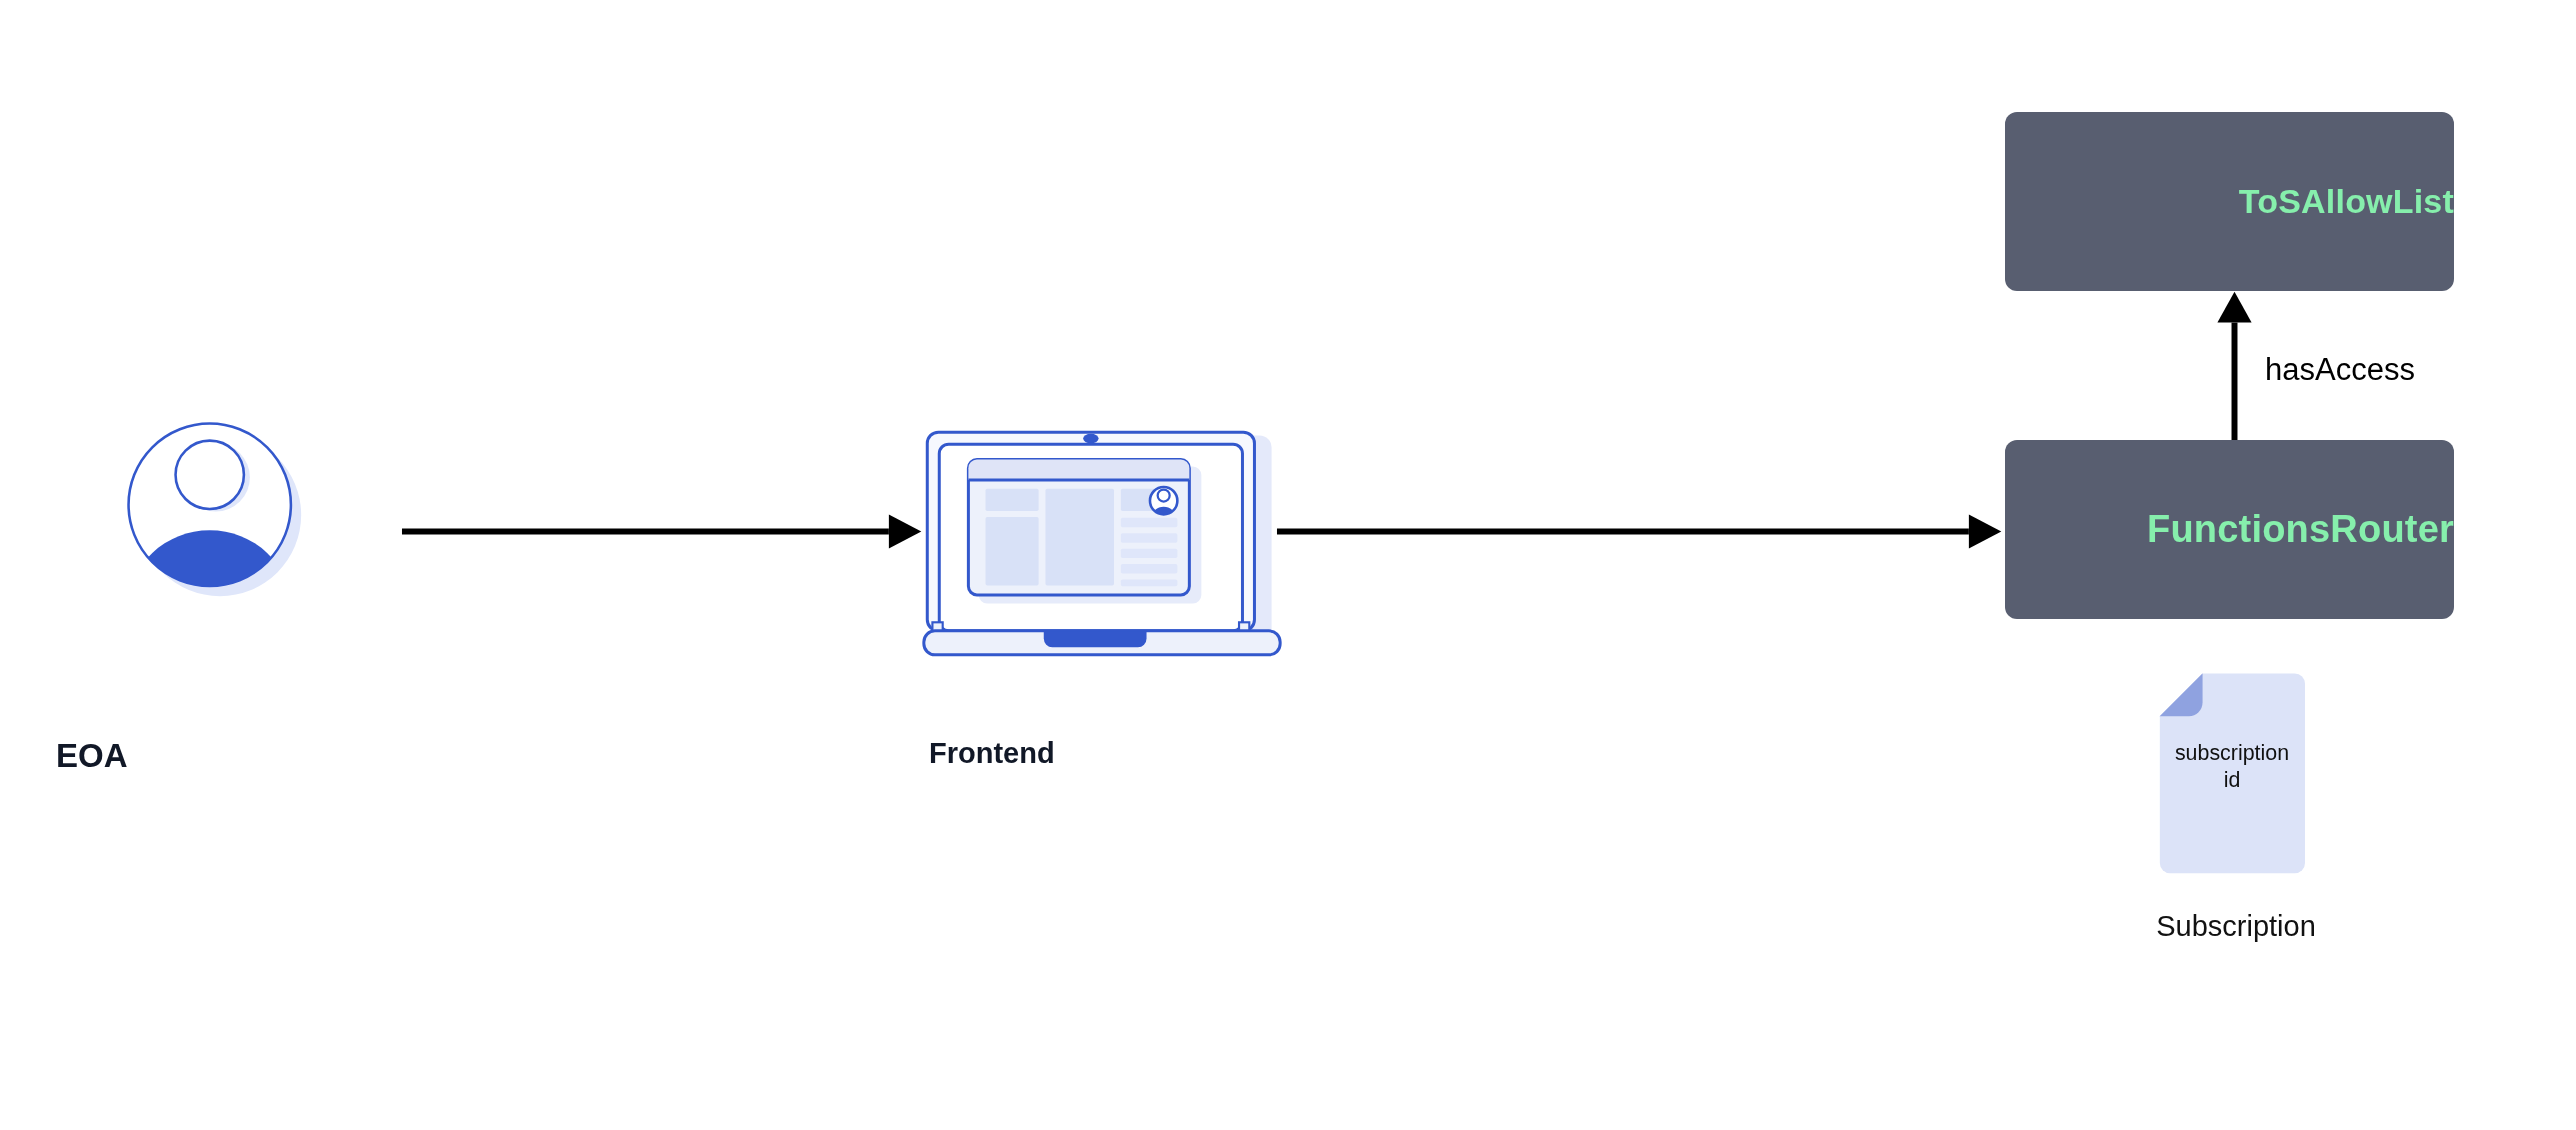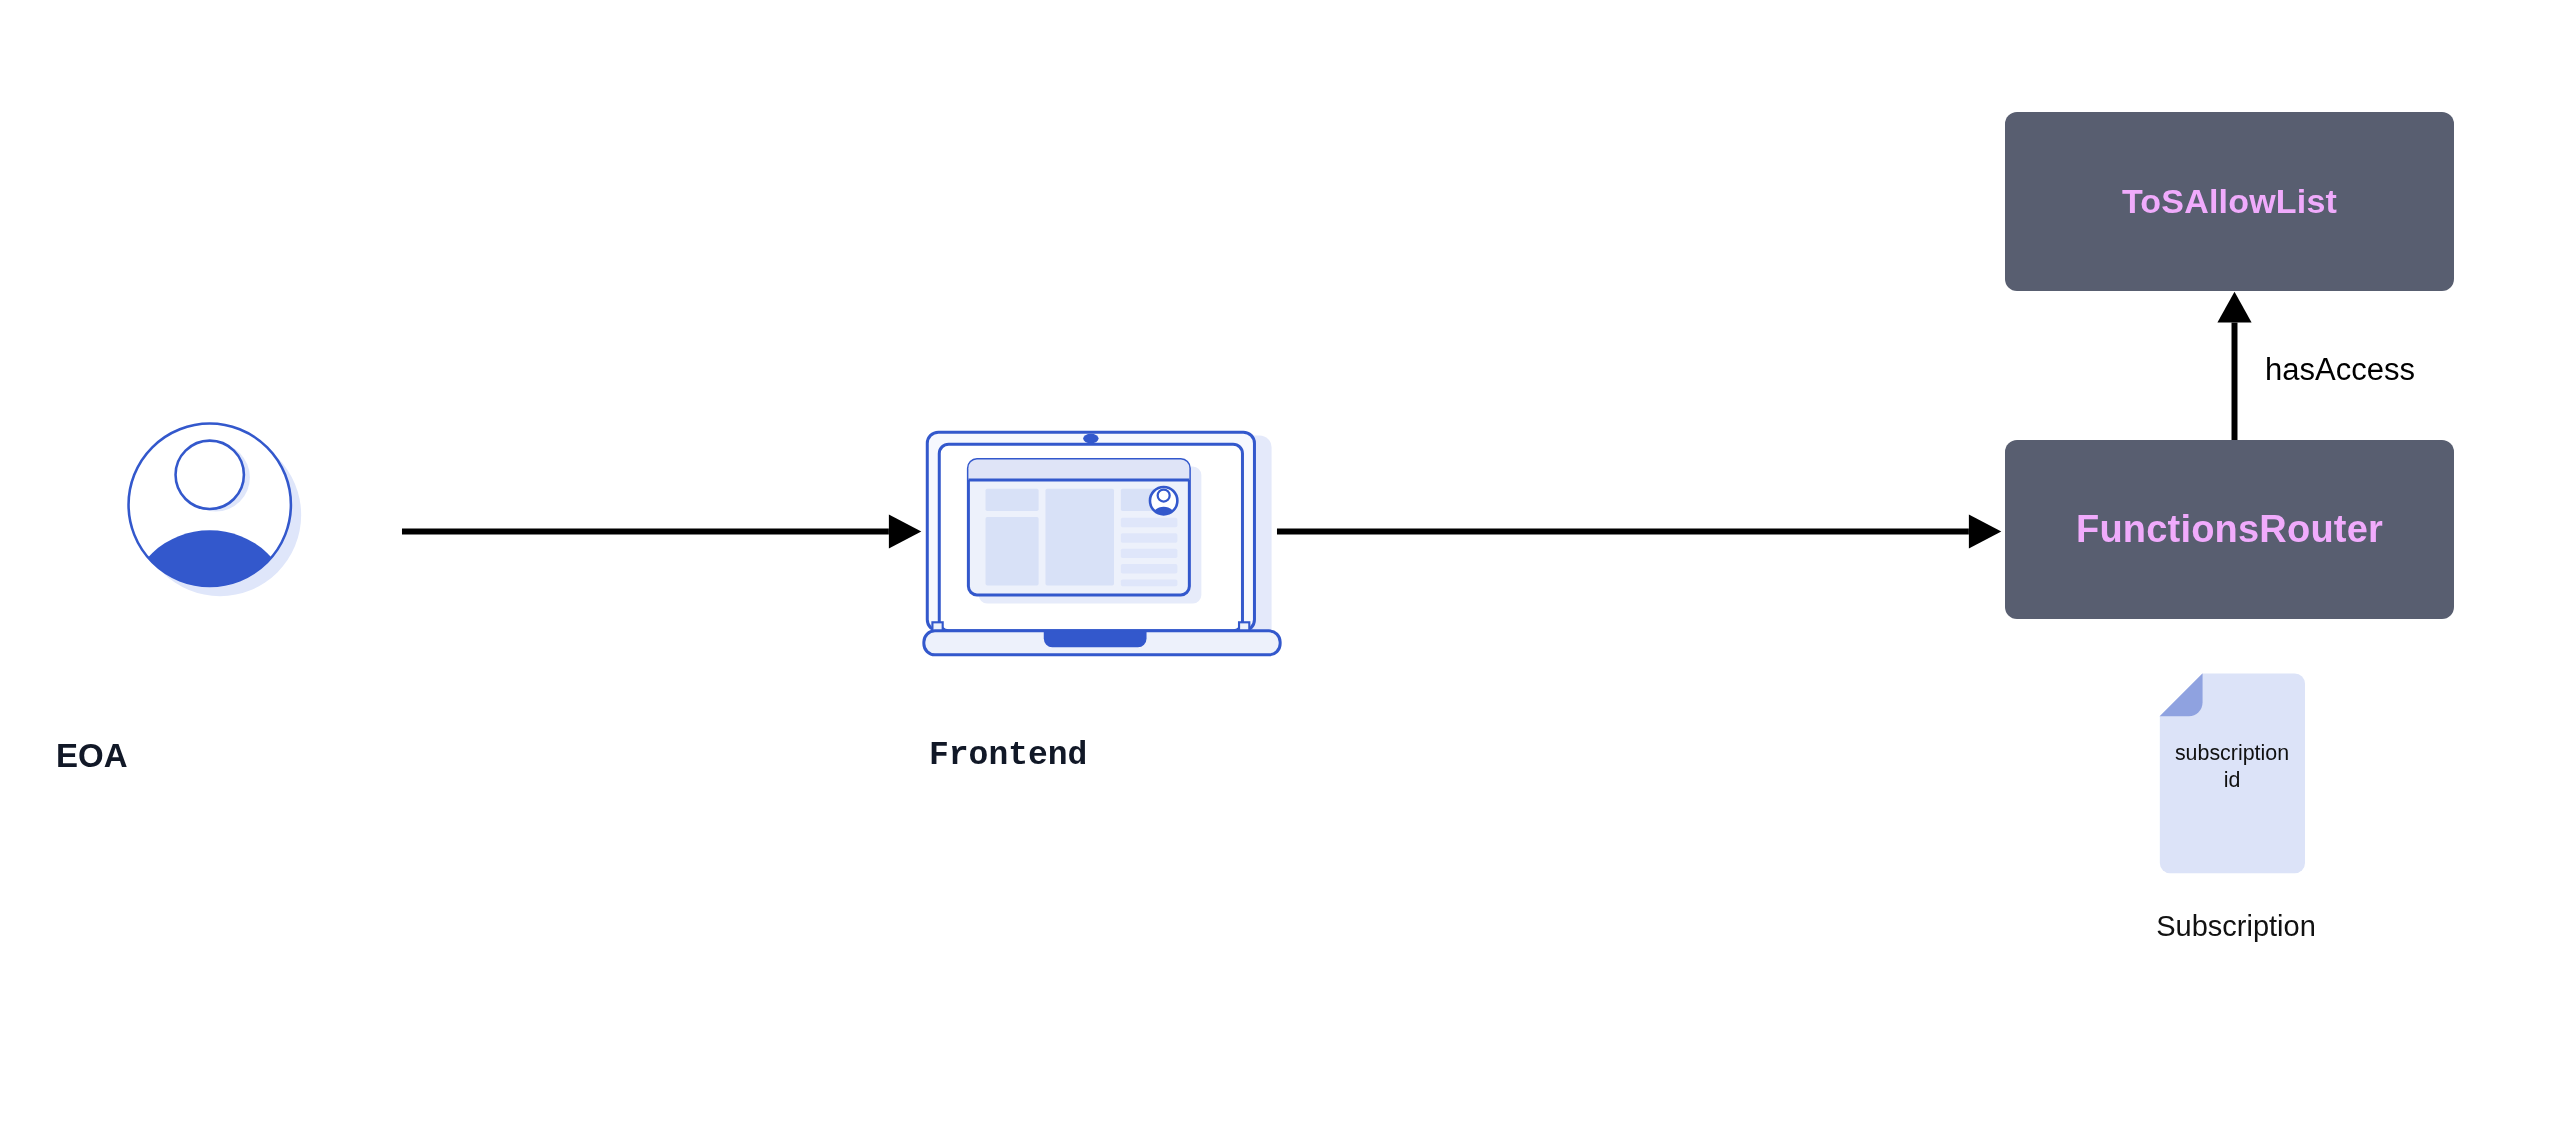--- a/index.html
+++ b/index.html
@@ -21,22 +21,22 @@
   
   .abs { position: absolute; }
 
   
   .node-box {
     position: absolute;
     background: #585E70;
     border-radius: 12px;
     display: flex;
     align-items: center;
-    justify-content: center;
-    color: #f0abfc;
+    justify-content: flex-end;
+    color: #86efac;
     font-weight: bold;
     letter-spacing: 0.2px;
     font-family: "Liberation Sans", sans-serif;
   }
 
   
   .node-caption {
     position: absolute;
     text-align: left;
     color: #111827;
@@ -159,21 +159,21 @@
       </g>
 
       <rect x="18" y="228" width="12" height="20" fill="#EDF1FB" stroke="#3358CC" stroke-width="2.5"></rect>
       <rect x="376" y="228" width="12" height="20" fill="#EDF1FB" stroke="#3358CC" stroke-width="2.5"></rect>
 
       <rect x="8" y="238" width="416" height="28" rx="13" fill="#EDF1FB" stroke="#3358CC" stroke-width="3.5"></rect>
 
       <path d="M148 239 h120 v8 a10 10 0 0 1 -10 10 h-100 a10 10 0 0 1 -10 -10 z" fill="#3358CC"></path>
     </svg>
   </div>
-  <div class="node-caption" style="left:929px; top:696px; width:343px; font-size:33px;font-family:Liberation Mono, monospace;">Frontend</div>
+  <div class="node-caption" style="left:929px; top:696px; width:343px; font-size:29px;">Frontend</div>
 
   <svg class="arrow-svg" style="left:1276px; top:511px; width:728px; height:41px;" viewBox="0 0 850 48">
     <line x1="0" y1="24" x2="810" y2="24" stroke="#000000" stroke-width="7"></line>
     <polygon points="810,4 848,24 810,44" fill="#000000"></polygon>
   </svg>
 
   <div class="node-box" style="left:2005px; top:112px; width:449px; height:179px; font-size:34px;">
     <span>ToSAllowList</span>
   </div>
 

